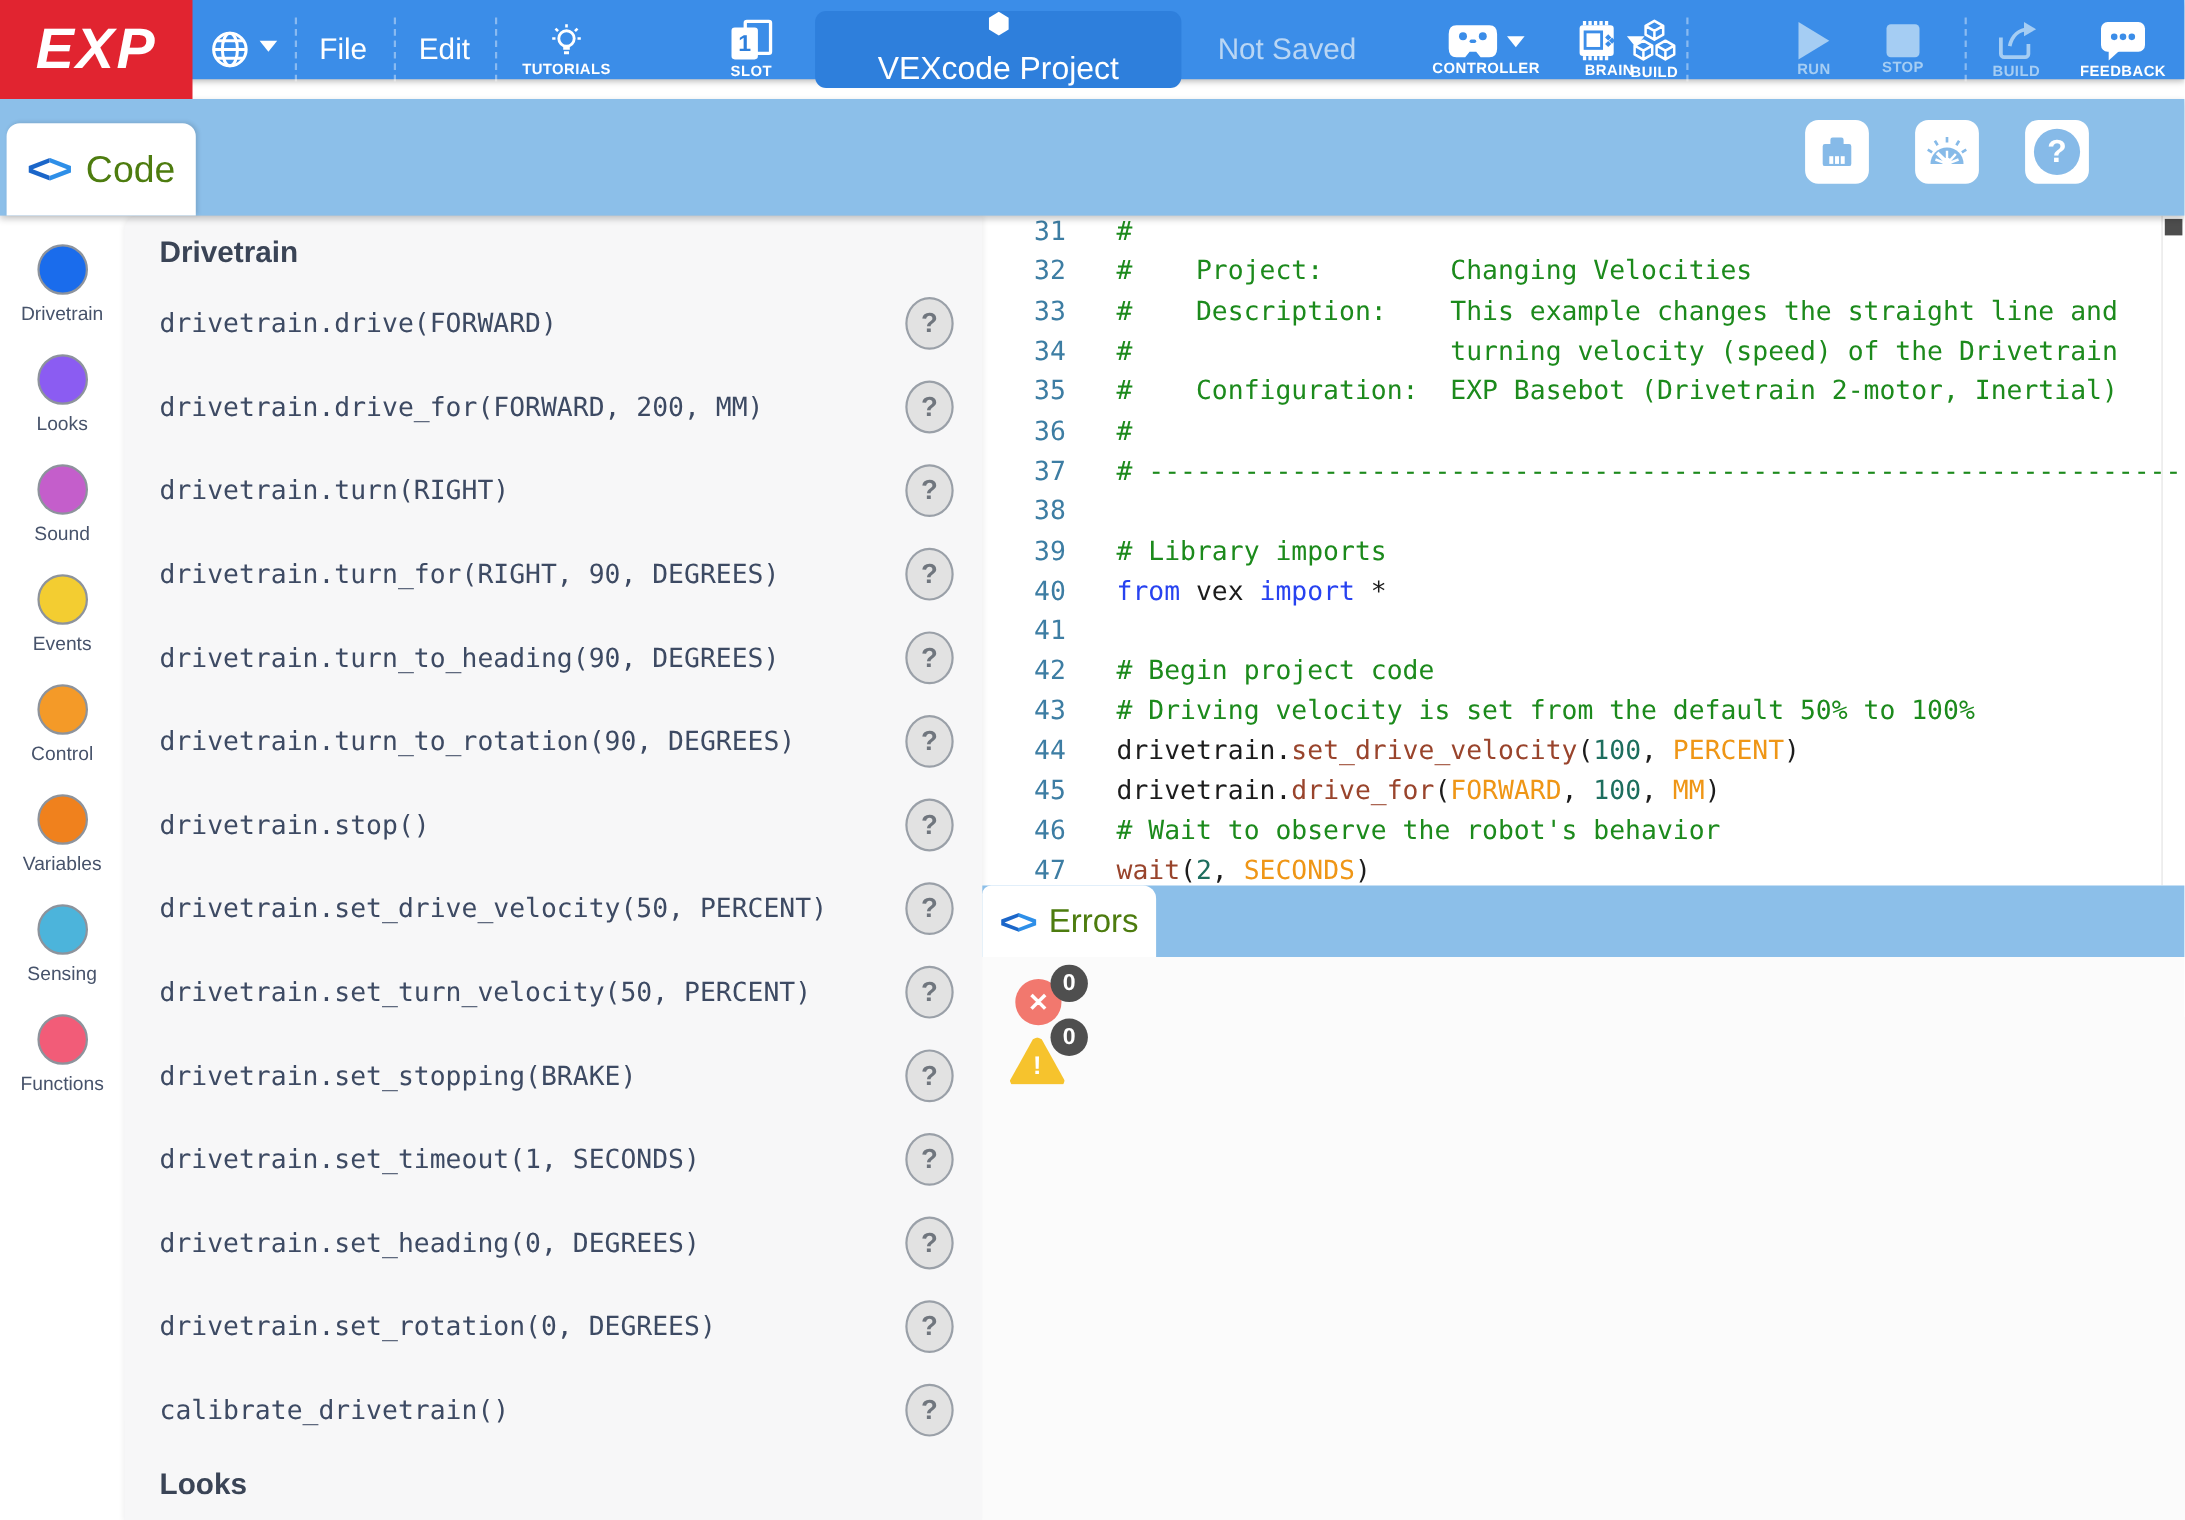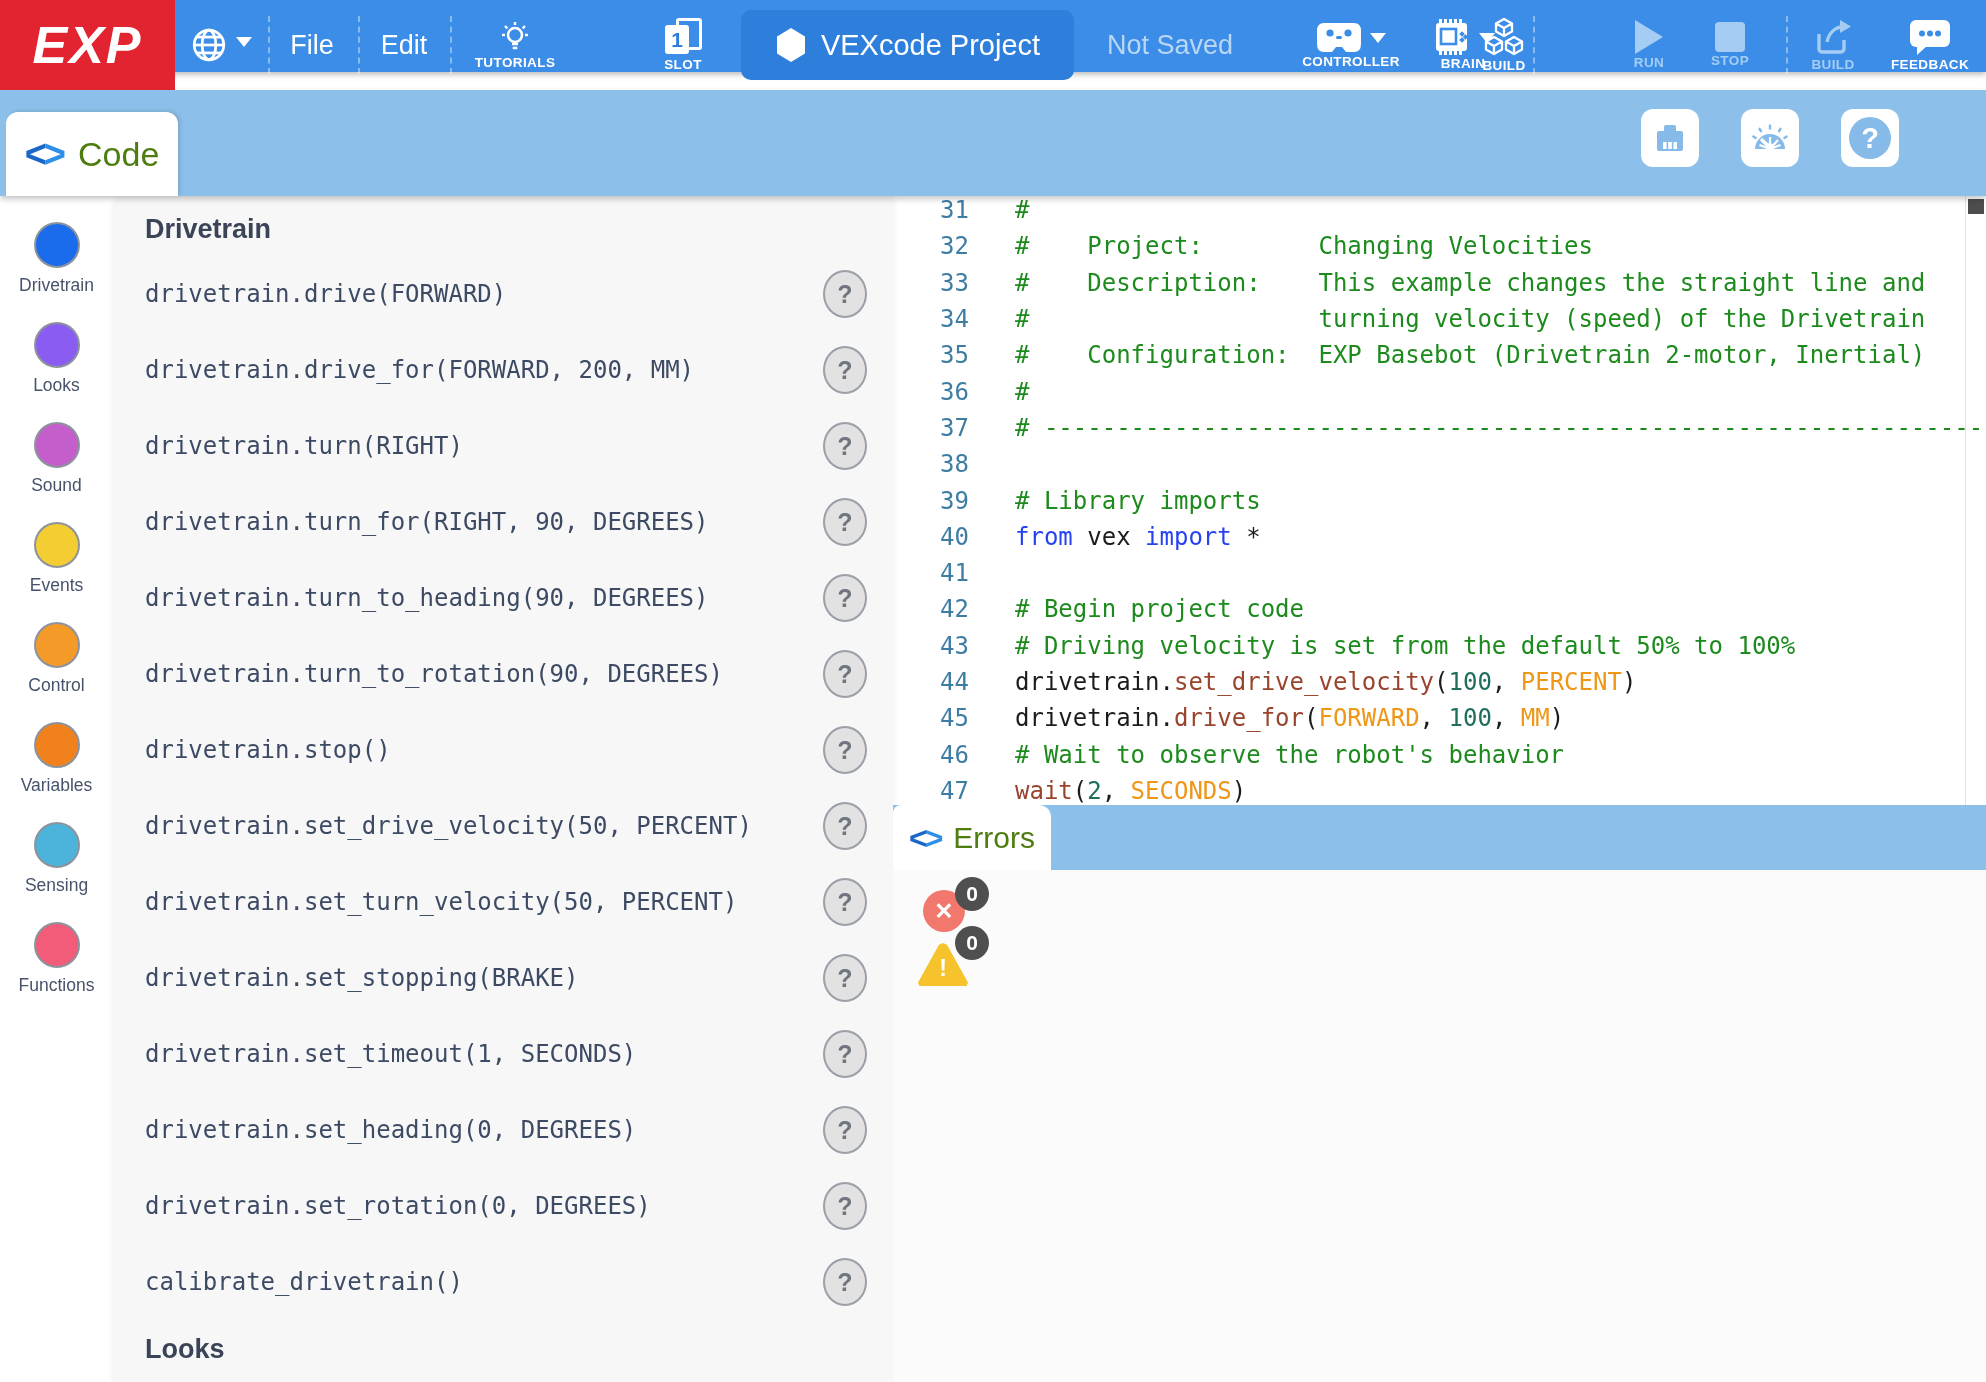--- a/index.html
+++ b/index.html
@@ -14,21 +14,21 @@
         font-style:italic;letter-spacing:2px;}
   .tb-item{position:absolute;top:0;height:90px;display:flex;flex-direction:column;
            align-items:center;justify-content:center;color:#fff;cursor:pointer;}
   .tb-row{display:flex;align-items:center;gap:8px;}
   .tb-label{font-size:13.5px;font-weight:bold;margin-top:1px;letter-spacing:.4px;}
   .menu-text{font-size:27px;}
   .tb-sep{position:absolute;top:16px;height:58px;width:0;border-left:2px dashed rgba(255,255,255,.4);}
   .caret{width:0;height:0;border:8px solid transparent;border-top:10px solid #fff;margin-top:9px;}
   .dim{color:#a5cdf3;}
   .project-btn{position:absolute;left:741px;top:10px;width:333px;height:70px;background:#2e7fdc;
-               border-radius:10px;display:flex;flex-direction:row;align-items:center;
+               border-radius:10px;display:flex;flex-direction:column;align-items:center;
                justify-content:center;gap:14px;color:#fff;cursor:pointer;}
   .project-name{font-size:29px;}
   .save-status{position:absolute;left:1090px;top:0;width:160px;height:90px;display:flex;
                align-items:center;justify-content:center;font-size:27px;color:#b9d6f4;}
   .slot-icon{position:relative;width:36px;height:38px;}
   .slot-back{position:absolute;left:11px;top:0;width:20px;height:26px;border:3px solid #fff;border-radius:3px;}
   .slot-front{position:absolute;left:0;top:7px;width:24px;height:29px;background:#fff;border-radius:3px;
               color:#2e7fdc;font-weight:bold;font-size:21px;display:flex;align-items:center;justify-content:center;}
   .run-tri{width:0;height:0;border-top:17px solid transparent;border-bottom:17px solid transparent;
            border-left:28px solid #a5cdf3;}

